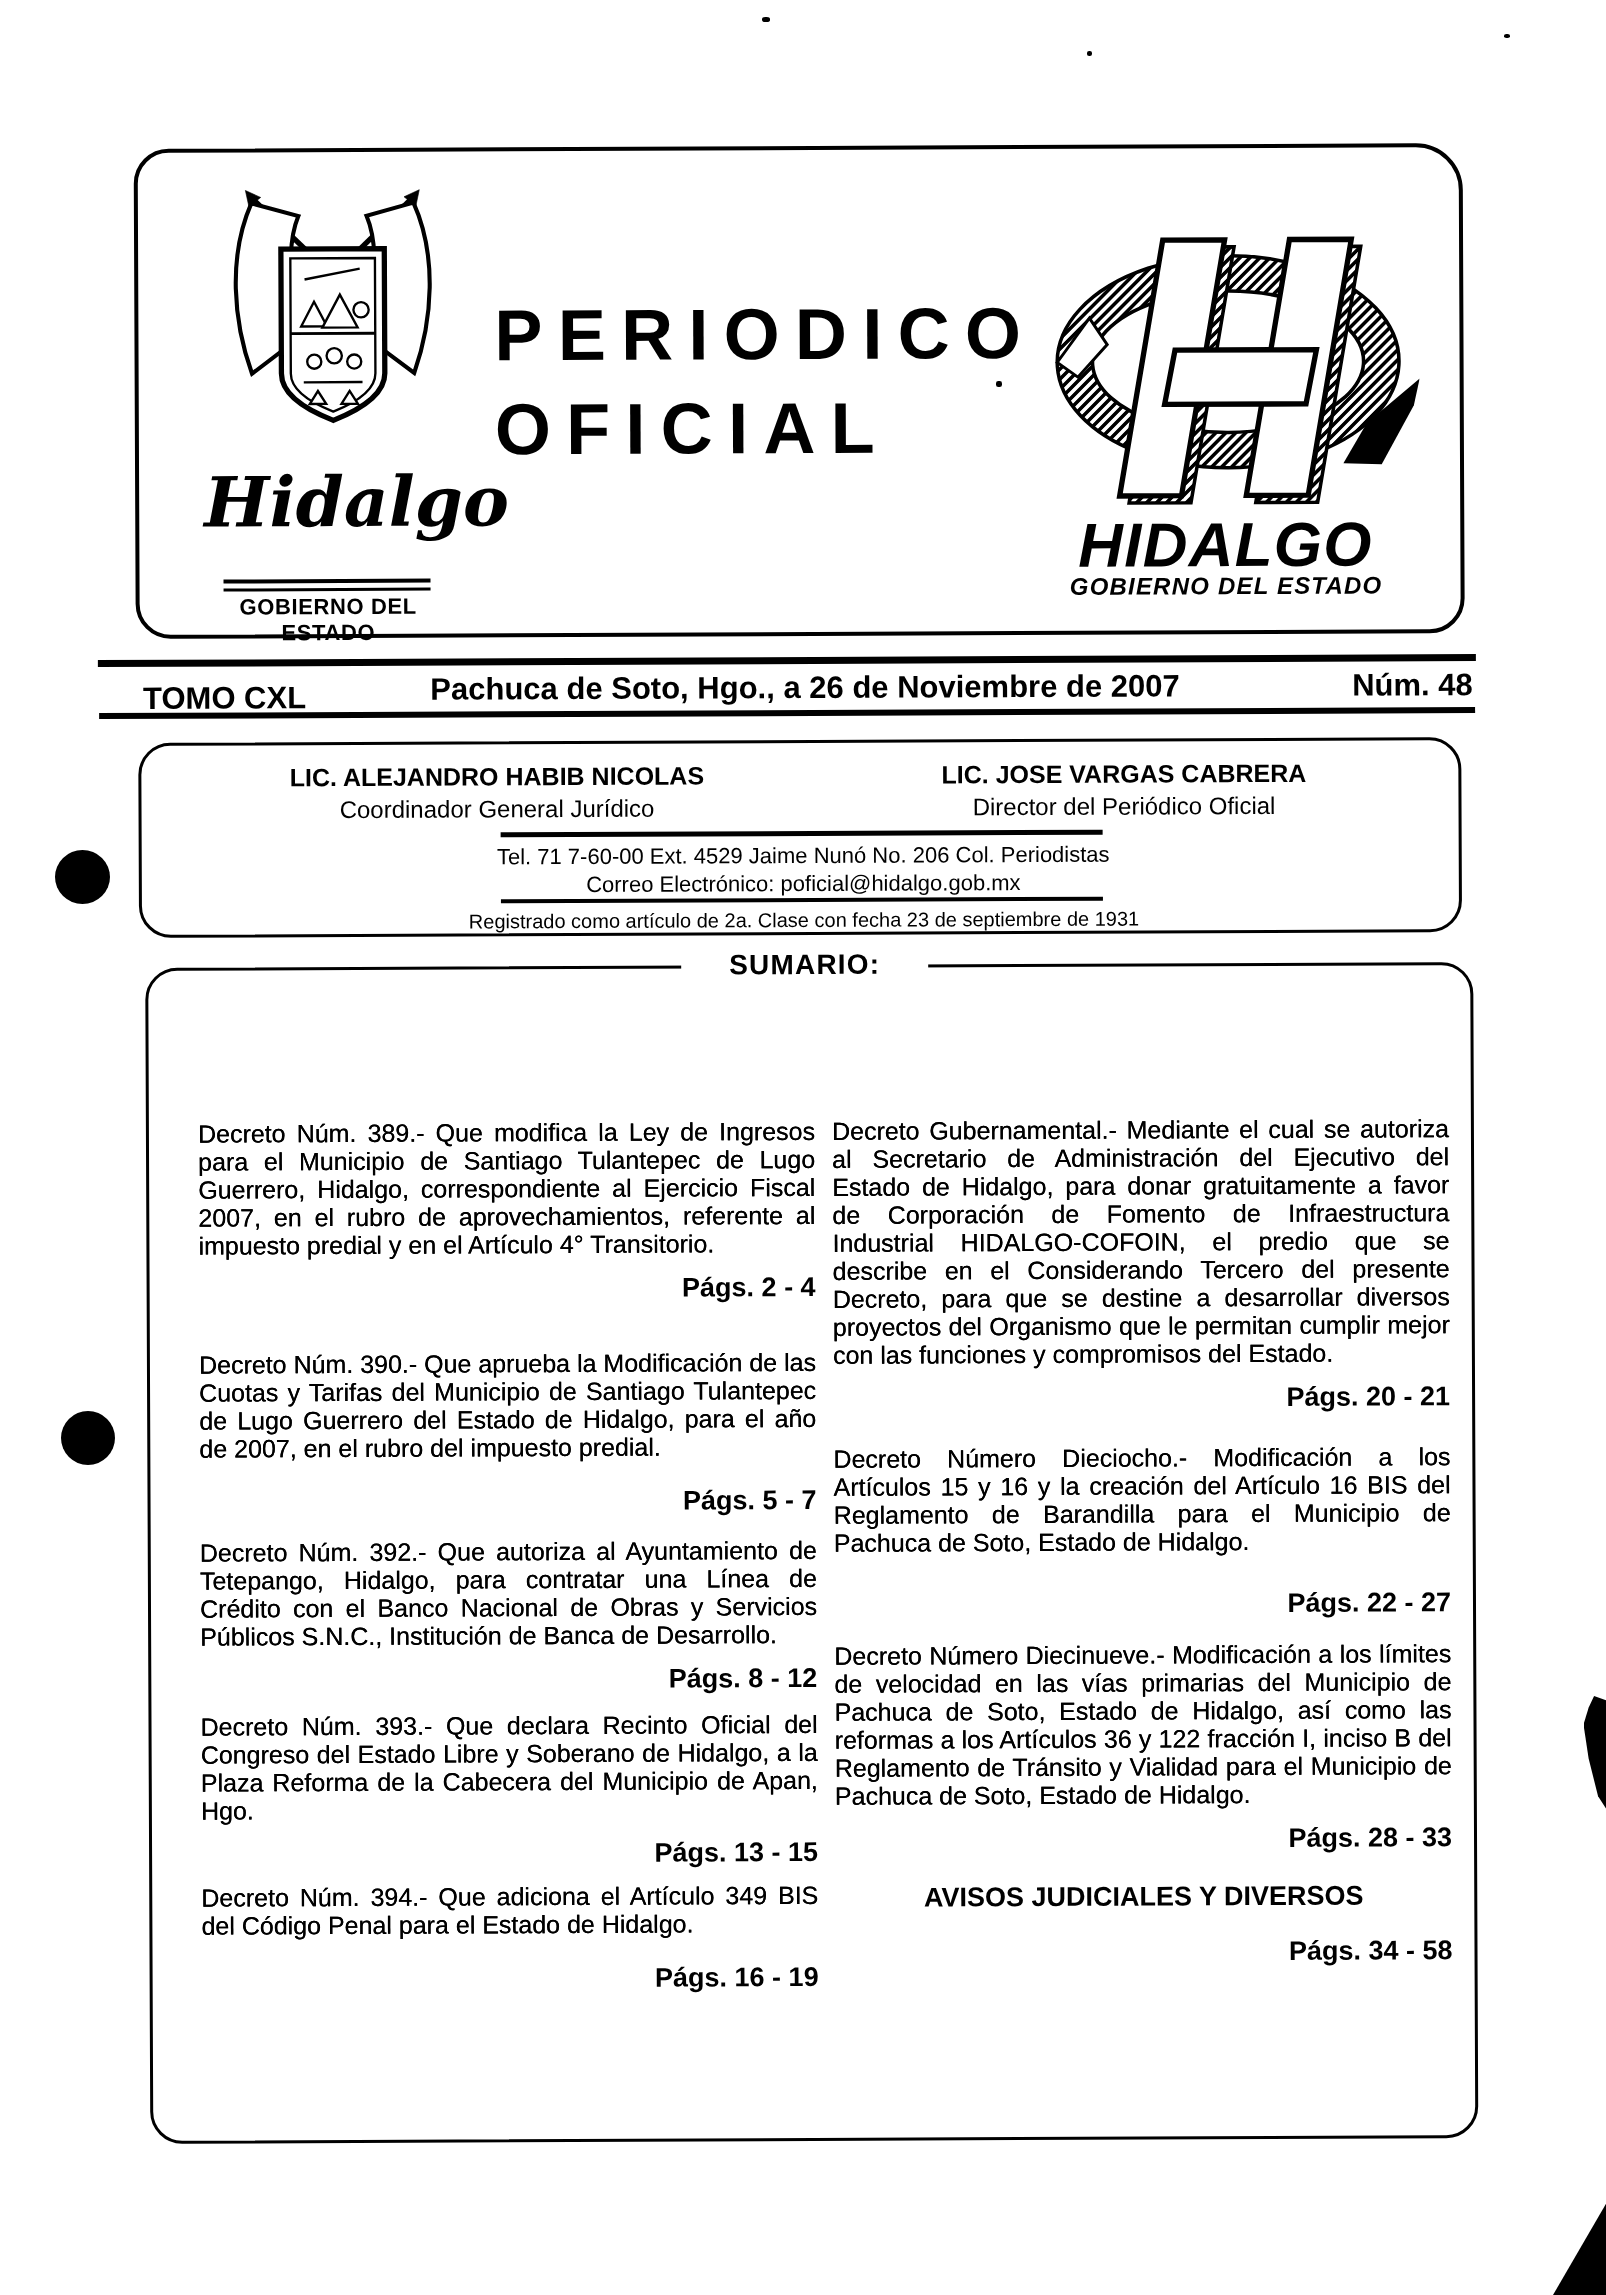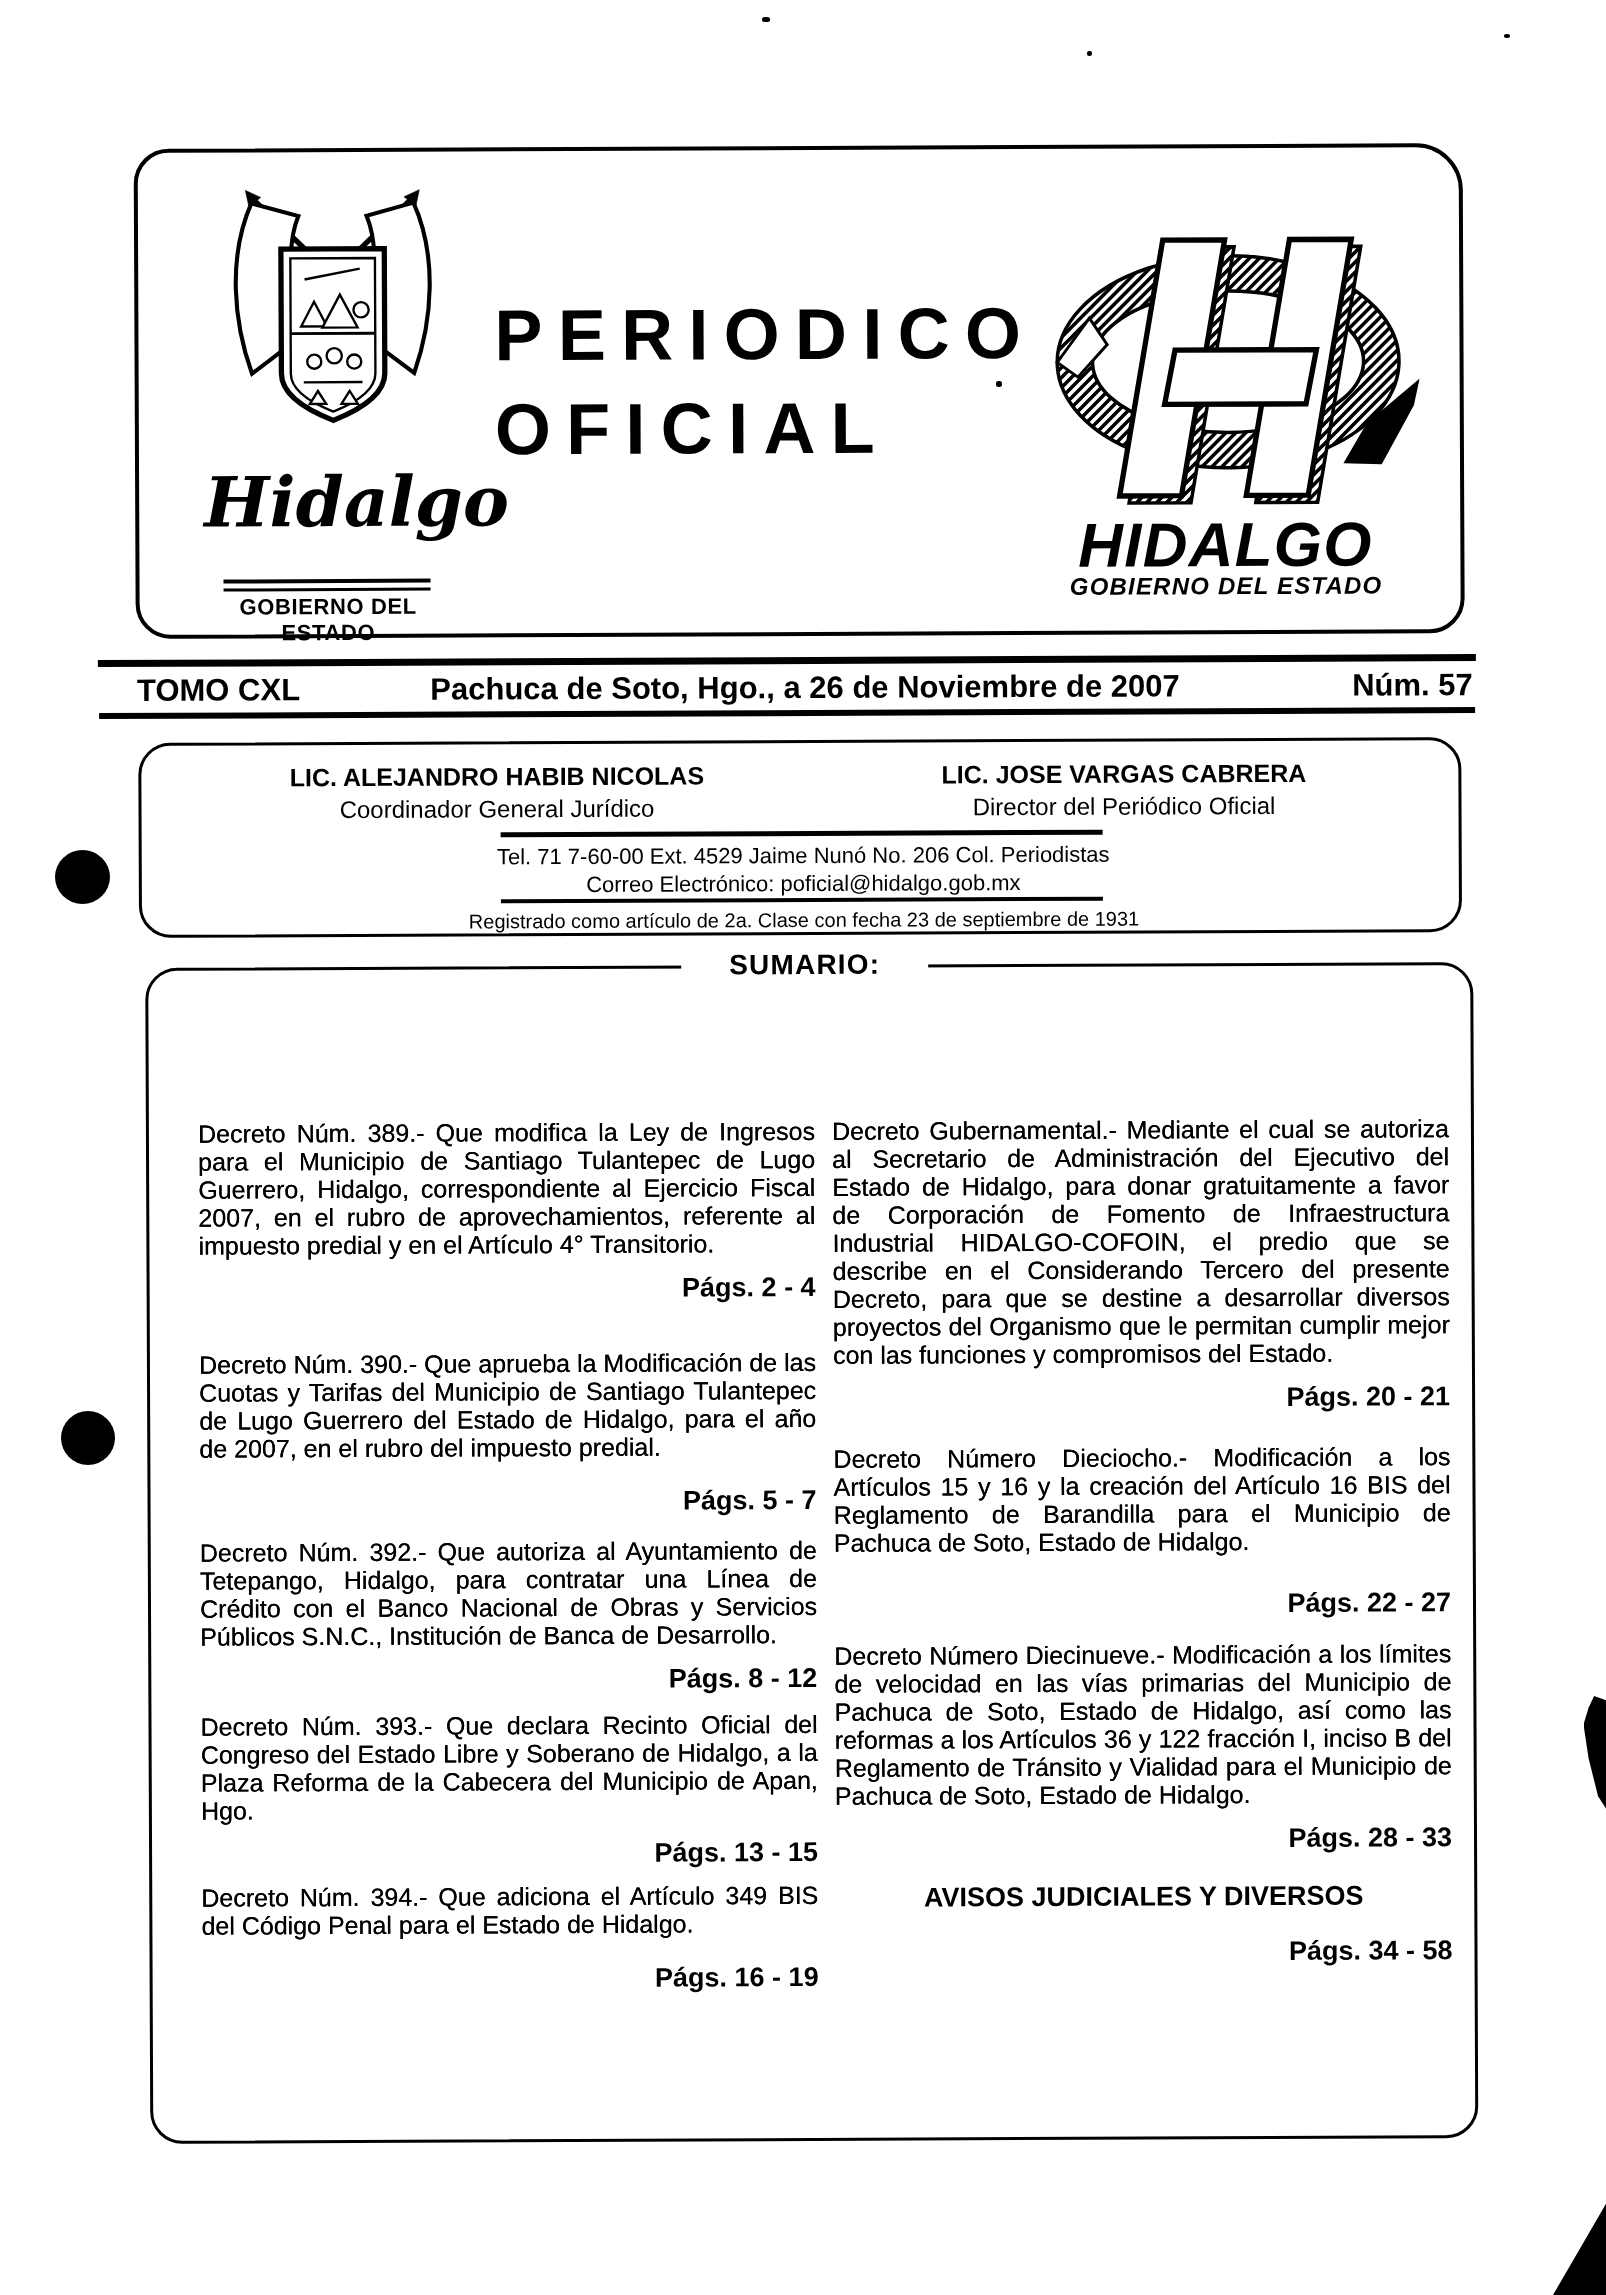--- a/index.html
+++ b/index.html
@@ -29,21 +29,21 @@
   .hlogo{position:absolute;left:1039px;top:231px;}
   .logo-state{position:absolute;left:1030px;top:511px;width:394px;text-align:center;
     font-weight:700;font-style:italic;font-size:62px;letter-spacing:1.2px;}
   .logo-caption{position:absolute;left:1045px;top:574px;width:365px;text-align:center;
     font-weight:700;font-style:italic;font-size:24px;letter-spacing:1.2px;}
 
   
   .rule-a{left:99px;top:657px;width:1378px;height:6.5px;}
   .dateline{position:absolute;left:137px;top:670px;width:1338px;height:36px;text-align:center;
     font-weight:700;font-size:31px;white-space:nowrap;}
-  .dateline .tomo{position:absolute;left:1px;}
+  .dateline .tomo{position:absolute;left:7px;margin-top:8px;}
   .dateline .num{position:absolute;right:1.2px;}
   .rule-b{left:100px;top:710px;width:1376px;height:5.9px;}
 
   
   .off-name{position:absolute;text-align:center;font-weight:700;font-size:25px;}
   .off-title{position:absolute;text-align:center;font-size:24px;}
   .on-left{left:277px;top:761px;width:441px;}
   .ot-left{left:277px;top:794px;width:441px;}
   .on-right{left:901px;top:761px;width:447px;}
   .ot-right{left:901px;top:794px;width:447px;}
@@ -138,21 +138,21 @@
         <polygon points="243,214 466,214 452,288 228,288" fill="#fff" stroke="none"></polygon>
       </g>
     </svg>
     <div class="logo-state">HIDALGO</div>
     <div class="logo-caption">GOBIERNO DEL ESTADO</div>
 
     <div class="rule rule-a"></div>
     <div class="dateline">
       <span class="tomo">TOMO CXL</span>
       <span class="place">Pachuca de Soto, Hgo., a 26 de Noviembre de 2007</span>
-      <span class="num">Núm. 57</span>
+      <span class="num">Núm. 48</span>
     </div>
     <div class="rule rule-b"></div>
 
     <div class="box officials-box"></div>
     <div class="off-name on-left">LIC. ALEJANDRO HABIB NICOLAS</div>
     <div class="off-title ot-left">Coordinador General Jurídico</div>
     <div class="off-name on-right">LIC. JOSE VARGAS CABRERA</div>
     <div class="off-title ot-right">Director del Periódico Oficial</div>
     <div class="rule off-rule1"></div>
     <div class="contact c1">Tel. 71 7-60-00 Ext. 4529 Jaime Nunó No. 206 Col. Periodistas</div>

